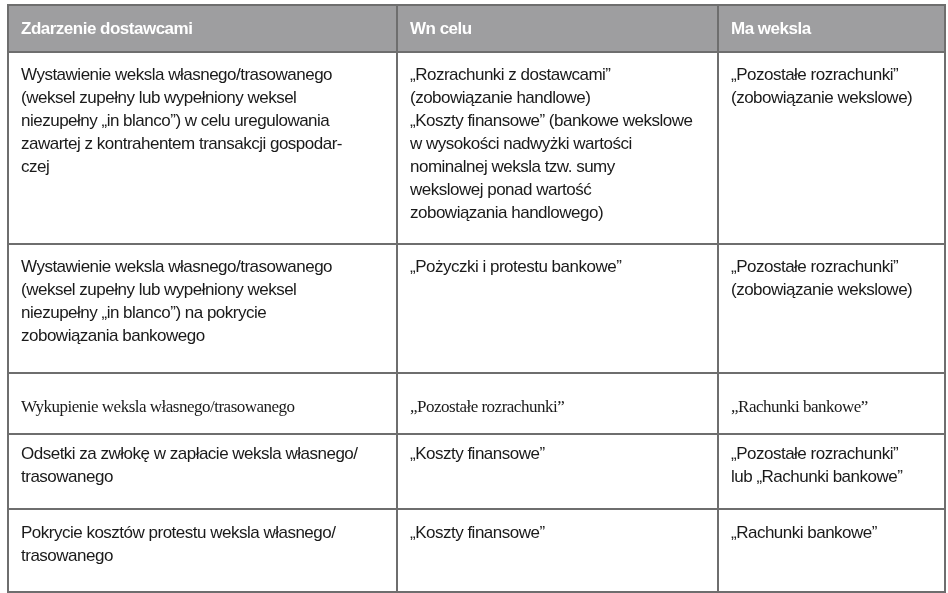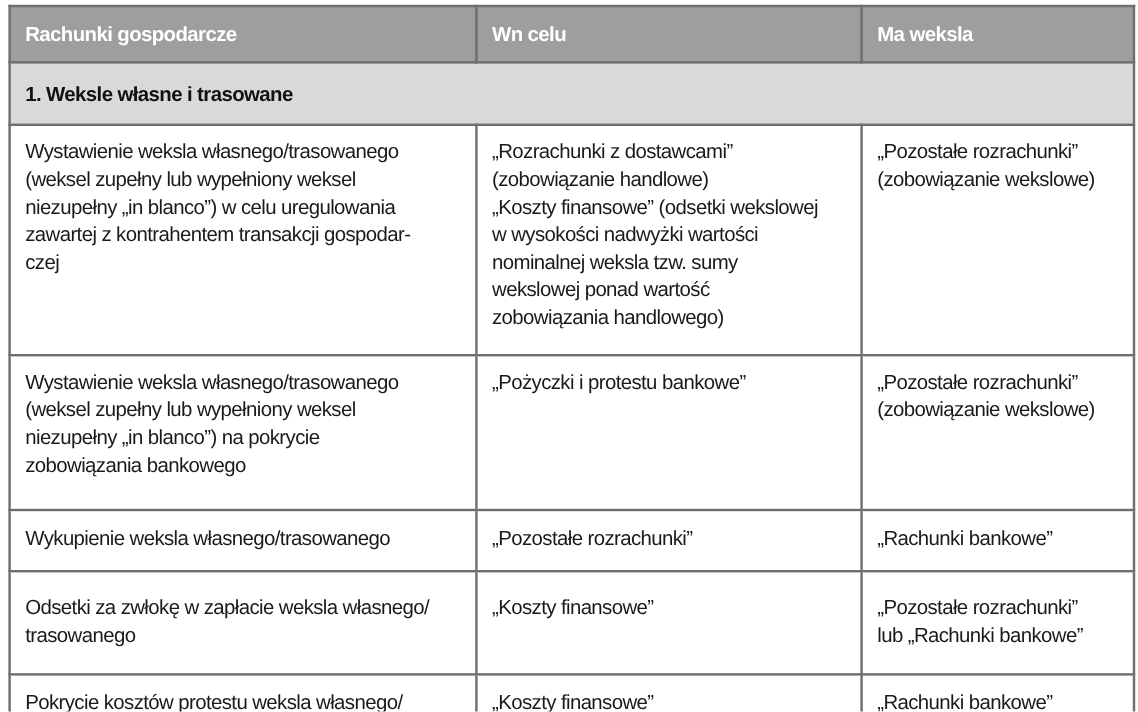--- a/index.html
+++ b/index.html
@@ -21,53 +21,50 @@
   }
   .tbl tr.section td {
     background: #d8d9da; font-weight: bold; height: 30px; vertical-align: middle; color: #111;
   }
   .col1 { width: 389px; }
   .col2 { width: 321px; }
   .col3 { width: 227px; }
   .cell-text { white-space: pre-line; }
   tr.r1 td { height: 170px; }
   tr.r2 td { height: 107px; }
-  tr.r3 td { height: 28px; padding-top: 11px; }
-  tr.r4 td { height: 56px; padding-top: 18px; }
+  tr.r3 td { height: 28px; padding-top: 21px; font-family: Liberation Serif, serif; }
+  tr.r4 td { height: 56px; padding-top: 7px; }
   tr.r5 td { height: 60px; padding-top: 11px; }
 </style>
 </head>
 <body>
 
 <table class="tbl">
   <colgroup>
     <col class="col1">
       <col class="col2">
       <col class="col3">
   </colgroup>
   <thead>
     <tr>
-      <th>Rachunki gospodarcze</th>
+      <th>Zdarzenie dostawcami</th>
       <th>Wn celu</th>
       <th>Ma weksla</th>
     </tr>
   </thead>
   <tbody>
-    <tr class="section">
-      <td colspan="3">1. Weksle własne i trasowane</td>
-    </tr>
     <tr class="r1">
       <td class="cell-text">Wystawienie weksla własnego/trasowanego
 (weksel zupełny lub wypełniony weksel
 niezupełny „in blanco”) w celu uregulowania
 zawartej z kontrahentem transakcji gospodar-
 czej</td>
       <td class="cell-text">„Rozrachunki z dostawcami”
 (zobowiązanie handlowe)
-„Koszty finansowe” (odsetki wekslowej
+„Koszty finansowe” (bankowe wekslowe
 w wysokości nadwyżki wartości
 nominalnej weksla tzw. sumy
 wekslowej ponad wartość
 zobowiązania handlowego)</td>
       <td class="cell-text">„Pozostałe rozrachunki”
 (zobowiązanie wekslowe)</td>
     </tr>
     <tr class="r2">
       <td class="cell-text">Wystawienie weksla własnego/trasowanego
 (weksel zupełny lub wypełniony weksel

